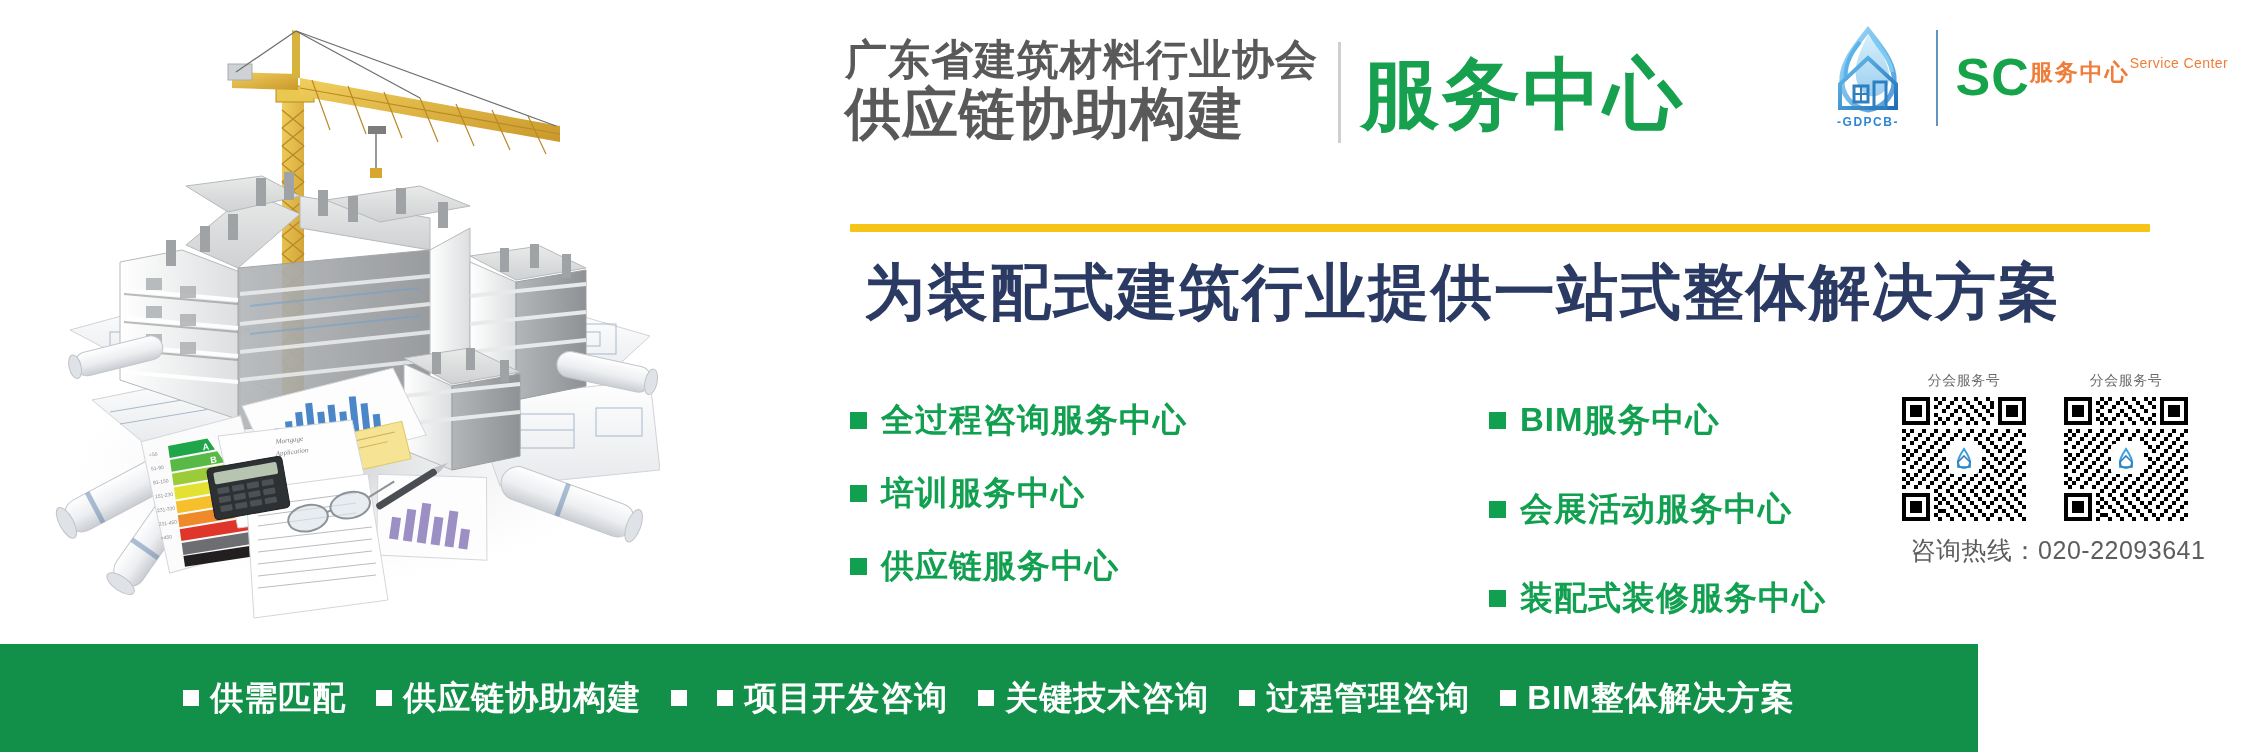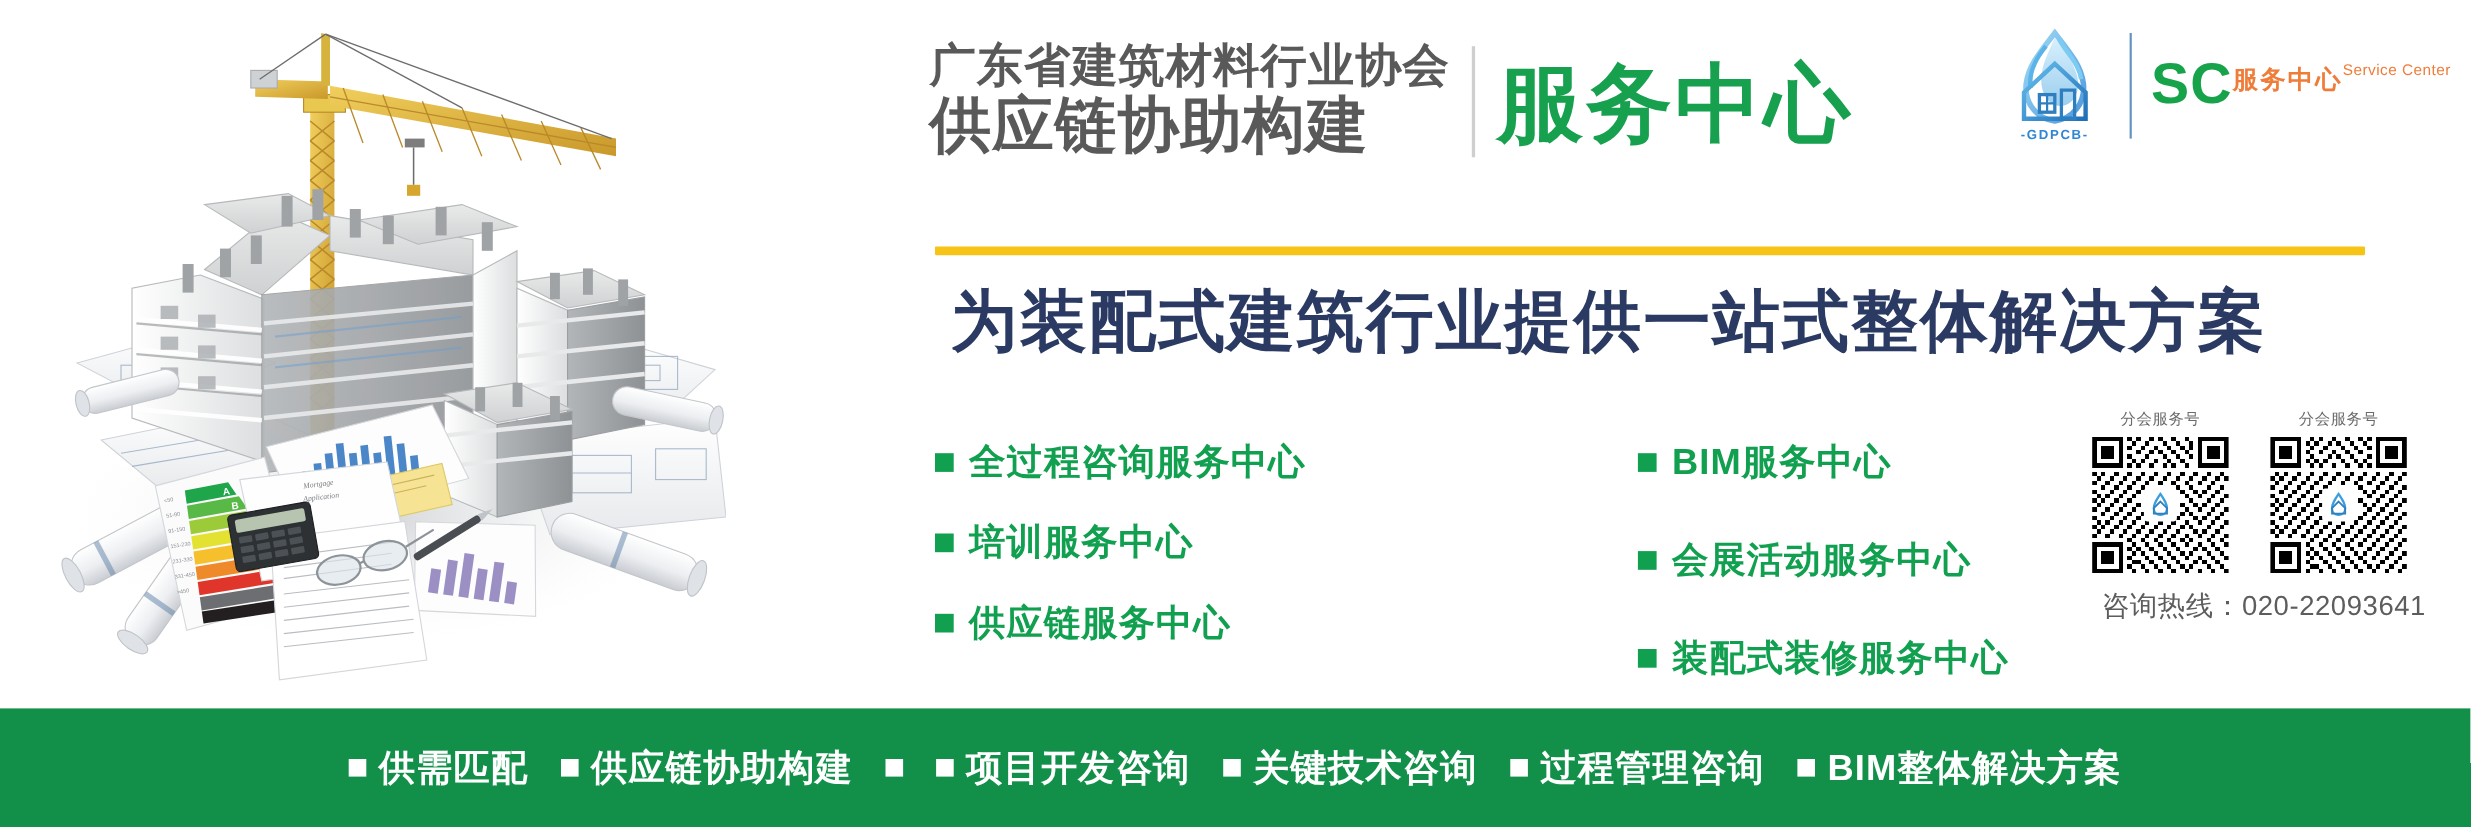--- a/index.html
+++ b/index.html
@@ -124,21 +124,21 @@
     margin-top:13px;
     font-size:25px; color:#5d5d5d;
     letter-spacing:.5px; white-space:nowrap;
     text-align:center;
   }
 
   
   .footer-bar {
     position:absolute;
     left:0; bottom:0;
-    width:2246px; height:108px;
+    width:1978px; height:108px;
     background:#12904a;
     display:flex; align-items:center; justify-content:center;
     gap:30px;
   }
   .foot-item { display:flex; align-items:center; gap:11px; white-space:nowrap; }
   .foot-bullet { width:16px; height:16px; background:#ffffff; flex:0 0 auto; }
   .foot-label { font-size:33px; color:#ffffff; font-weight:bold; letter-spacing:1px; }
 </style>
 </head>
 <body>

